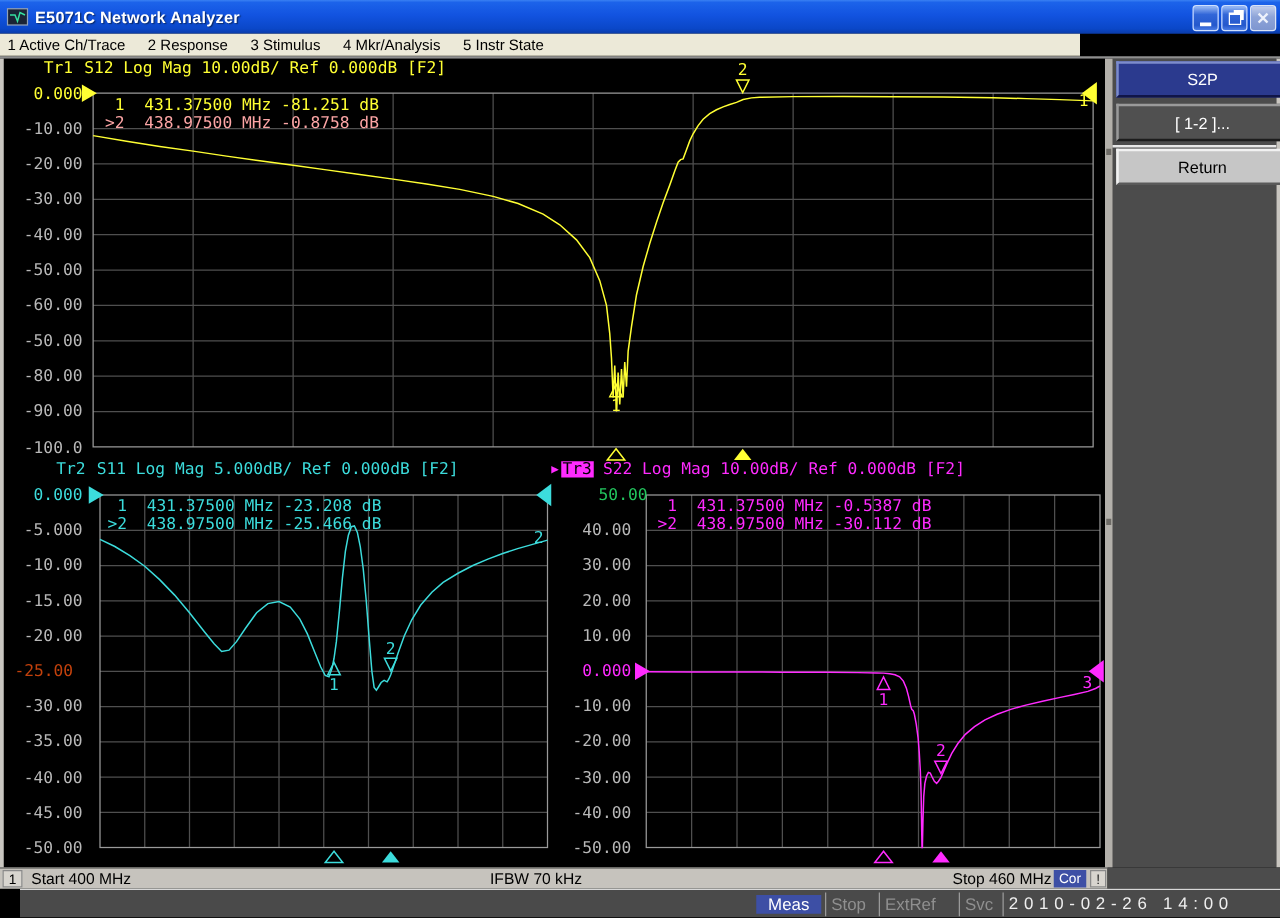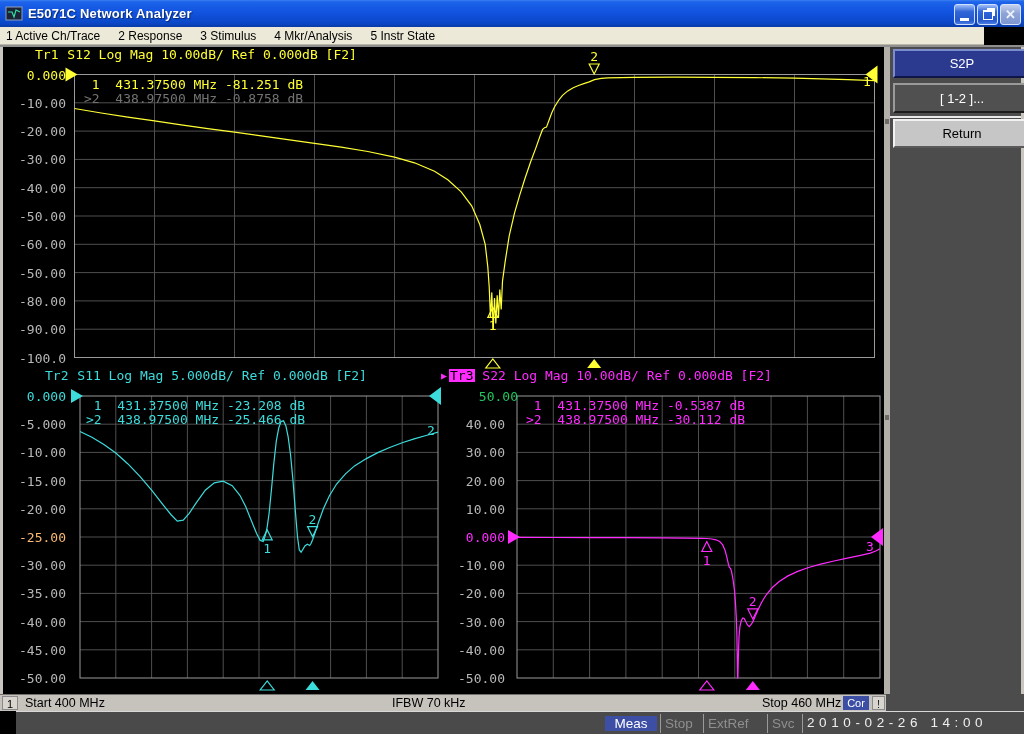--- a/index.html
+++ b/index.html
@@ -25,21 +25,21 @@
     box-sizing:border-box;display:flex;align-items:center;justify-content:center;
     background:linear-gradient(180deg,#9dbdf5 0%,#3166d8 35%,#2458cc 80%,#4a7ce4 100%);
     cursor:pointer;
   }
   .wbtn.close{background:linear-gradient(180deg,#c3cfec 0%,#8ea4d8 45%,#7e96d0 100%);border-color:#dbe4f6;}
   .glyph-min{display:block;width:9px;height:3px;background:#fff;margin-top:10px;}
   .glyph-rest{display:block;width:8px;height:7px;border:1px solid #fff;border-top-width:2px;box-shadow:3px -3px 0 -1px #fff;}
   .glyph-close{color:#eef2fb;font-size:13px;font-weight:bold;line-height:1;}
   
   .menubar{
-    position:absolute;left:0;top:27px;width:984px;height:18px;
+    position:absolute;left:0;top:27px;width:864px;height:18px;
     background:#ece9d8;border-bottom:1px solid #b9b6a6;box-sizing:border-box;
     display:flex;align-items:center;font-size:12px;color:#000;
   }
   .menu-item{padding:0 9px;height:100%;display:flex;align-items:center;cursor:default;}
   .menu-item:first-child{padding-left:6px;}
   
   .top-line{position:absolute;left:0;top:45px;width:1024px;height:2px;background:#8f8f8f;}
   .left-edge{position:absolute;left:0;top:47px;width:3px;height:647px;background:#c9c6c0;}
   .right-edge{position:absolute;left:1021px;top:47px;width:3px;height:647px;background:#c9c6c0;}
   
@@ -252,21 +252,21 @@
     <polygon points="699.81875,690 713.81875,690 706.81875,681" fill="#000" stroke="#ff2bff" stroke-width="1.2"></polygon>
     <polygon points="747.7987500000002,608.91584 757.7987500000002,608.91584 752.7987500000002,618.91584" fill="none" stroke="#ff2bff" stroke-width="1.2"></polygon>
     <polygon points="745.7987500000002,690 759.7987500000002,690 752.7987500000002,681" fill="#ff2bff"></polygon>
   </svg>
 <div id="overlay">
     <div class="mklab" style="left: 488.833px; top: 319.44px; color: rgb(255, 255, 51);">1</div>
     <div class="mklab" style="left: 590.167px; top: 49.9785px; color: rgb(255, 255, 51);">2</div>
     <div class="trnum" style="left: 863px; top: 75px; color: rgb(255, 255, 51);">1</div>
     <div class="hdr" style="left: 34px; top: 48px; color: rgb(255, 255, 51);"><span class="hl">Tr1</span><span> S12 Log Mag 10.00dB/ Ref 0.000dB [F2]</span></div>
     <div class="mrow" style="left: 84px; top: 78px; color: rgb(255, 255, 51);"> 1  431.37500 MHz -81.251 dB</div>
-    <div class="mrow" style="left: 84px; top: 92px; color: #737373;">&gt;2  438.97500 MHz -0.8758 dB</div>
+    <div class="mrow" style="left: 84px; top: 92px; color: #fca5a5;">&gt;2  438.97500 MHz -0.8758 dB</div>
     <div class="ylab" style="left: 4px; top: 67.5px; color: rgb(255, 255, 51);">0.000</div>
     <div class="ylab" style="left: 4px; top: 95.8px; color: rgb(184, 184, 184);">-10.00</div>
     <div class="ylab" style="left: 4px; top: 124.1px; color: rgb(184, 184, 184);">-20.00</div>
     <div class="ylab" style="left: 4px; top: 152.4px; color: rgb(184, 184, 184);">-30.00</div>
     <div class="ylab" style="left: 4px; top: 180.7px; color: rgb(184, 184, 184);">-40.00</div>
     <div class="ylab" style="left: 4px; top: 209px; color: rgb(184, 184, 184);">-50.00</div>
     <div class="ylab" style="left: 4px; top: 237.3px; color: rgb(184, 184, 184);">-60.00</div>
     <div class="ylab" style="left: 4px; top: 265.6px; color: rgb(184, 184, 184);">-50.00</div>
     <div class="ylab" style="left: 4px; top: 293.9px; color: rgb(184, 184, 184);">-80.00</div>
     <div class="ylab" style="left: 4px; top: 322.2px; color: rgb(184, 184, 184);">-90.00</div>
@@ -275,21 +275,21 @@
     <div class="mklab" style="left: 308.551px; top: 512.628px; color: rgb(60, 220, 220);">2</div>
     <div class="trnum" style="left: 427px; top: 424px; color: rgb(60, 220, 220);">2</div>
     <div class="hdr" style="left: 44px; top: 369px; color: rgb(60, 220, 220);"><span class="hl">Tr2</span><span> S11 Log Mag 5.000dB/ Ref 0.000dB [F2]</span></div>
     <div class="mrow" style="left: 86px; top: 399px; color: rgb(60, 220, 220);"> 1  431.37500 MHz -23.208 dB</div>
     <div class="mrow" style="left: 86px; top: 413px; color: rgb(60, 220, 220);">&gt;2  438.97500 MHz -25.466 dB</div>
     <div class="ylab" style="left: 4px; top: 389px; color: rgb(60, 220, 220);">0.000</div>
     <div class="ylab" style="left: 4px; top: 417.2px; color: rgb(184, 184, 184);">-5.000</div>
     <div class="ylab" style="left: 4px; top: 445.4px; color: rgb(184, 184, 184);">-10.00</div>
     <div class="ylab" style="left: 4px; top: 473.6px; color: rgb(184, 184, 184);">-15.00</div>
     <div class="ylab" style="left: 4px; top: 501.8px; color: rgb(184, 184, 184);">-20.00</div>
-    <div class="ylab" style="left: 4px; top: 530px; color: #fdba74;">-25.00</div>
+    <div class="ylab" style="left: 4px; top: 530px; color: #c2410c; text-align: center;">-25.00</div>
     <div class="ylab" style="left: 4px; top: 558.2px; color: rgb(184, 184, 184);">-30.00</div>
     <div class="ylab" style="left: 4px; top: 586.4px; color: rgb(184, 184, 184);">-35.00</div>
     <div class="ylab" style="left: 4px; top: 614.6px; color: rgb(184, 184, 184);">-40.00</div>
     <div class="ylab" style="left: 4px; top: 642.8px; color: rgb(184, 184, 184);">-45.00</div>
     <div class="ylab" style="left: 4px; top: 671px; color: rgb(184, 184, 184);">-50.00</div>
     <div class="mklab" style="left: 702.819px; top: 553.519px; color: rgb(255, 43, 255);">1</div>
     <div class="mklab" style="left: 748.799px; top: 594.916px; color: rgb(255, 43, 255);">2</div>
     <div class="trnum" style="left: 866px; top: 540px; color: rgb(255, 43, 255);">3</div>
     <div class="hdr" style="left: 441px; top: 369px; color: rgb(255, 43, 255);"><span class="arr" style="color: rgb(255, 43, 255);">▶</span><span class="hl" style="background: rgb(255, 43, 255); color: rgb(0, 0, 0);">Tr3</span><span> S22 Log Mag 10.00dB/ Ref 0.000dB [F2]</span></div>
     <div class="mrow" style="left: 526px; top: 399px; color: rgb(255, 43, 255);"> 1  431.37500 MHz -0.5387 dB</div>

